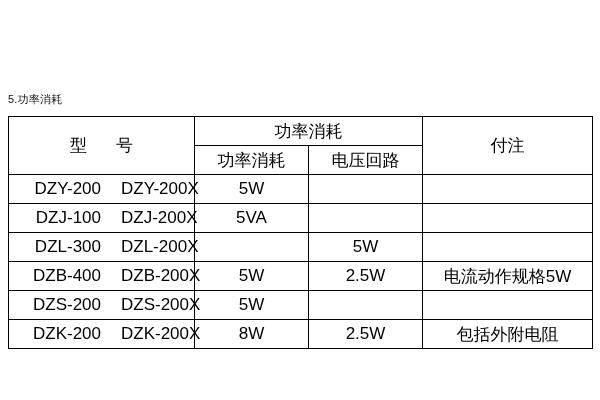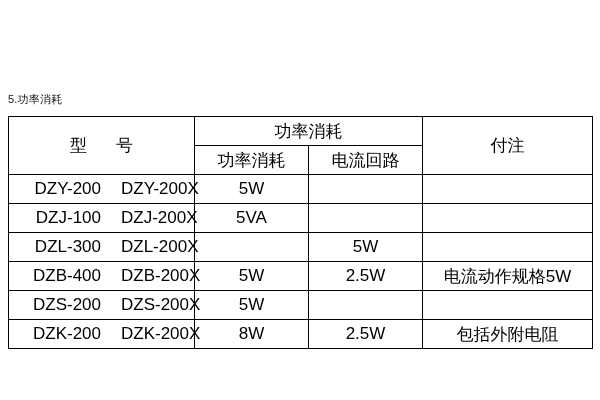--- a/index.html
+++ b/index.html
@@ -94,21 +94,21 @@
         <col class="col-note">
       </colgroup>
       <thead>
         <tr>
           <th rowspan="2" class="hdr-model">型　号</th>
           <th colspan="2">功率消耗</th>
           <th rowspan="2">付注</th>
         </tr>
         <tr>
           <th>功率消耗</th>
-          <th>电流回路</th>
+          <th>电压回路</th>
         </tr>
       </thead>
       <tbody>
 
         <tr>
           <td class="model-cell">
             <span class="m1">DZY-200</span><span class="m2">DZY-200X</span>
           </td>
           <td class="num-cell">5W</td>
           <td class="num-cell"></td>

